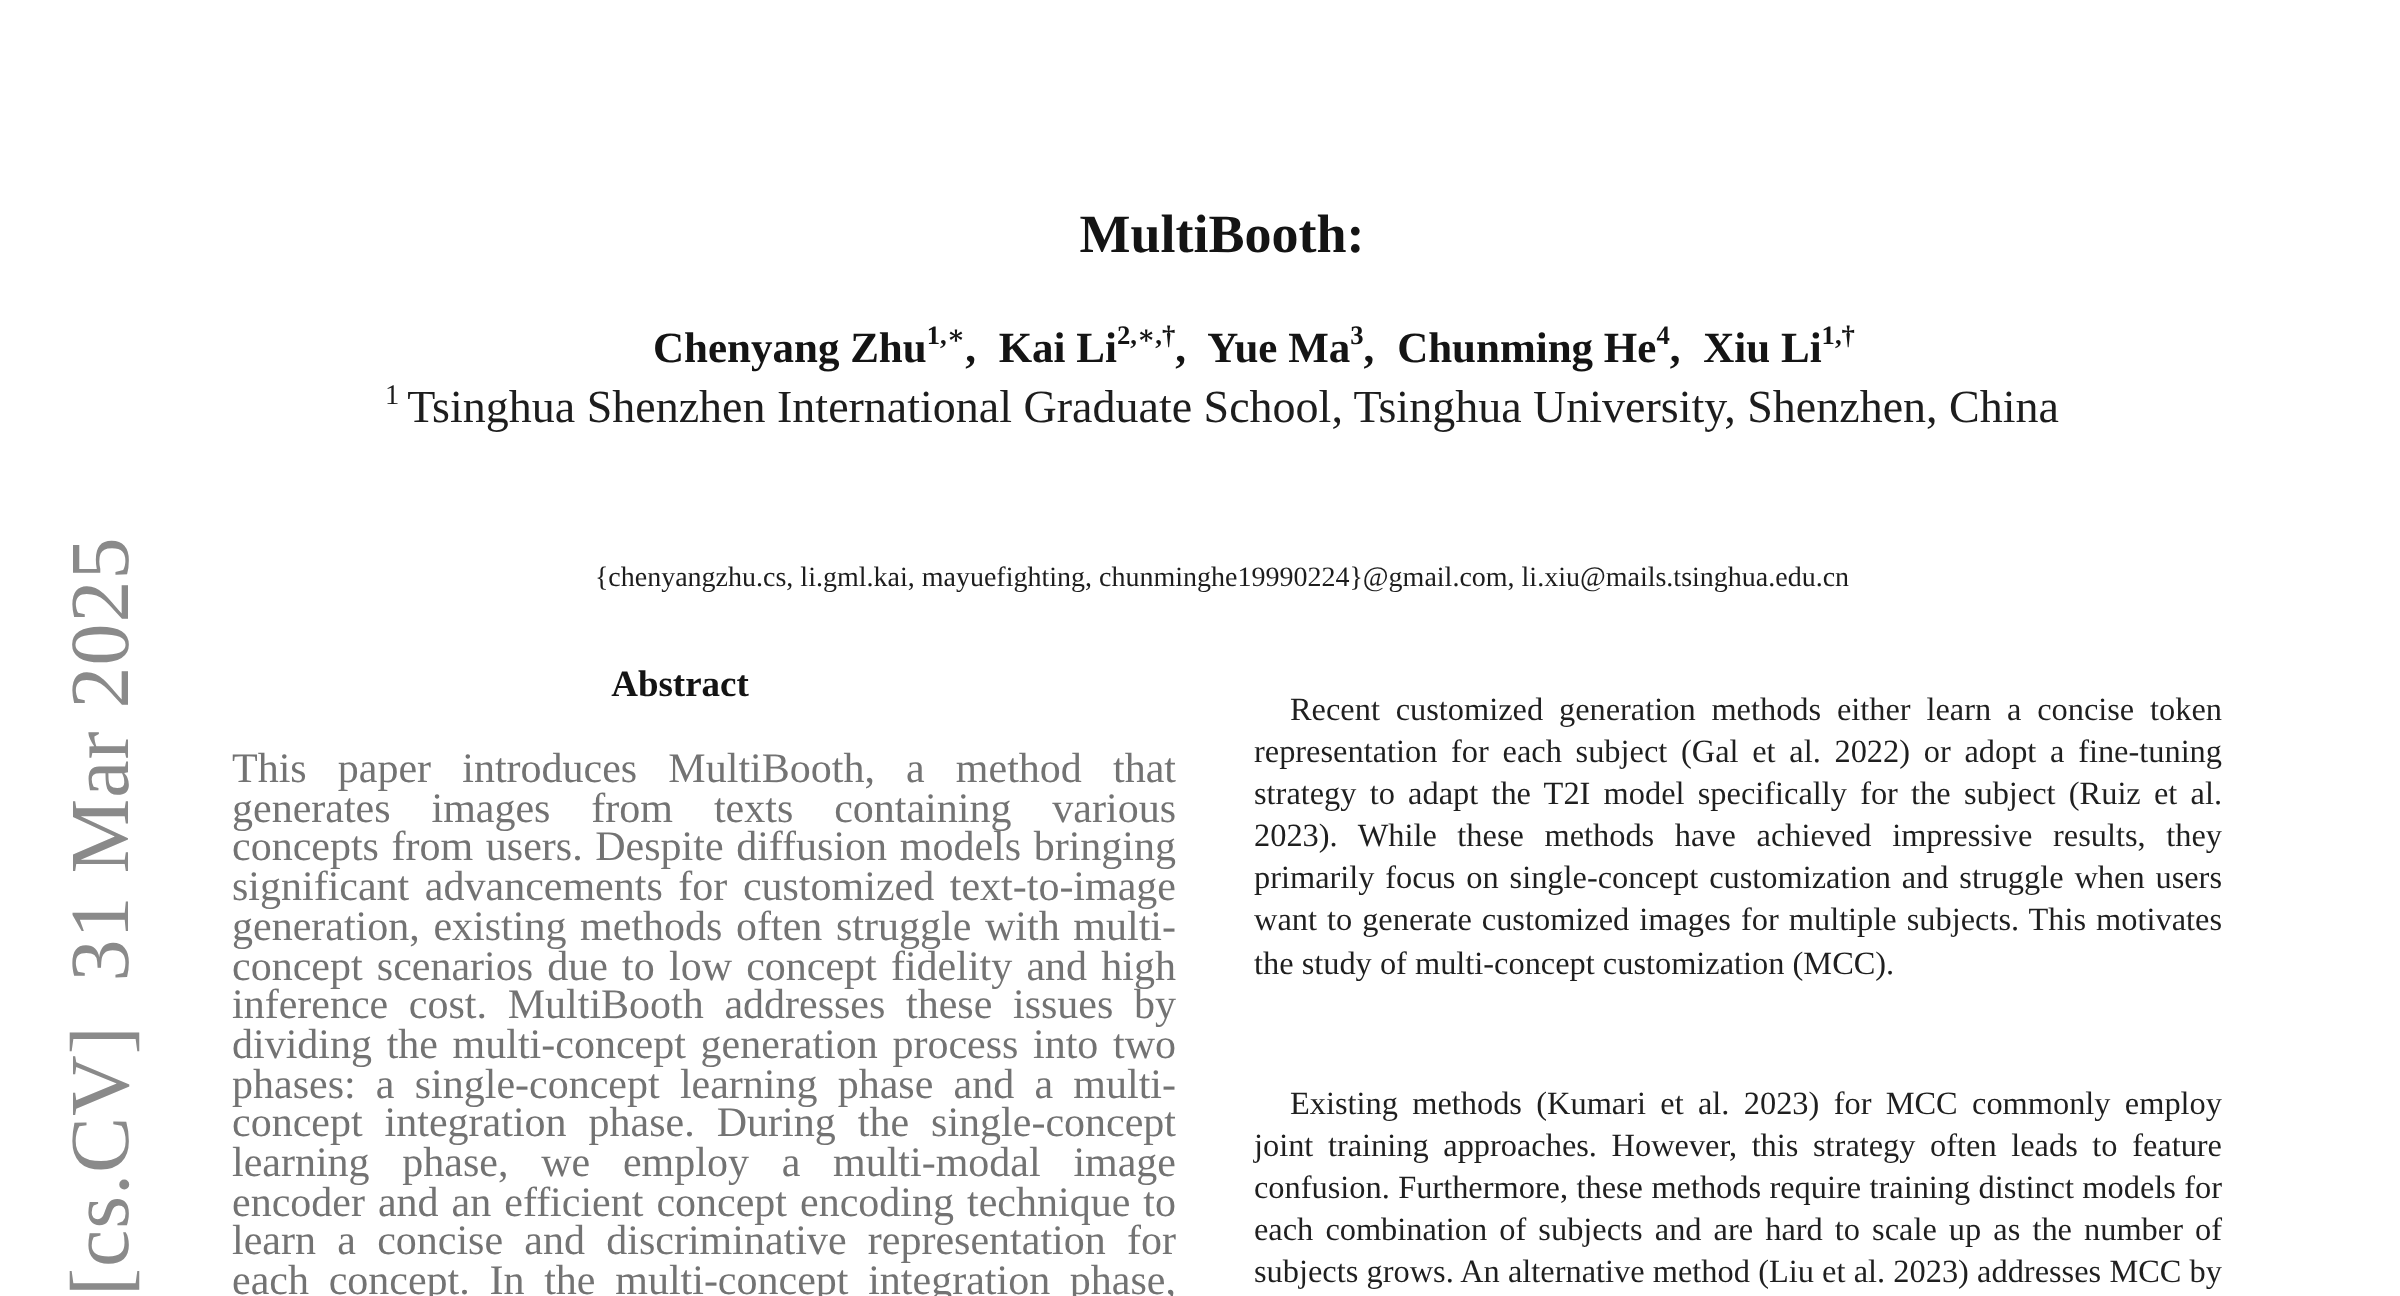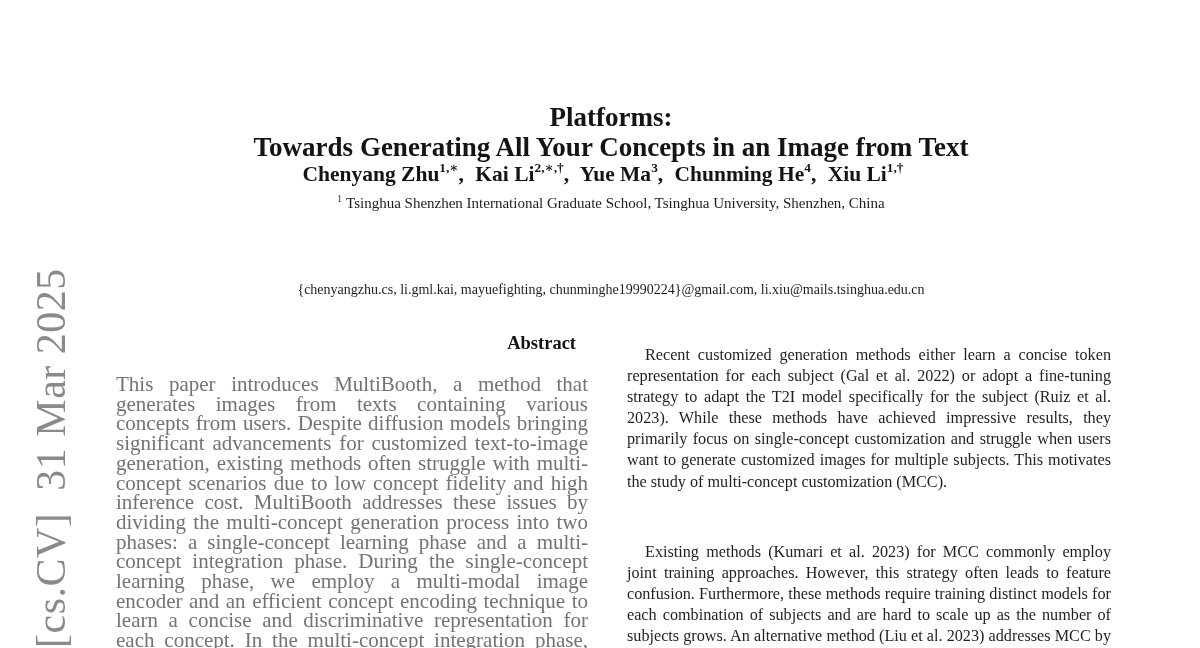--- a/index.html
+++ b/index.html
@@ -34,21 +34,21 @@
     width: 978px;
     text-align: center;
     font-weight: bold;
     font-size: 27px;
     line-height: 30px;
     color: #141414;
   }
   .title-line { display: block; }
   .authors {
     position: absolute;
-    left: 114px;
+    left: 138px;
     top: 160px;
     width: 978px;
     text-align: center;
     font-weight: bold;
     font-size: 21.5px;
     line-height: 28px;
     color: #141414;
   }
   .author { white-space: nowrap; }
   .author:not(:last-child) { margin-right: 0.28em; }
@@ -60,21 +60,21 @@
     vertical-align: super;
     line-height: 0;
   }
   .author sup.auth-sup { font-weight: bold; }
   .affiliations {
     position: absolute;
     left: 122px;
     top: 193px;
     width: 978px;
     text-align: center;
-    font-size: 15px;
+    font-size: 23px;
     line-height: 21px;
     color: #1d1d1d;
   }
   .affil { display: block; white-space: nowrap; }
   .affil sup.affil-sup { margin-right: 4px; }
   .emails {
     position: absolute;
     left: 100px;
     top: 279px;
     width: 1022px;
@@ -82,21 +82,21 @@
     font-size: 14px;
     line-height: 21px;
     white-space: nowrap;
     color: #1d1d1d;
   }
   .abstract-heading {
     position: absolute;
     left: 104px;
     top: 333px;
     width: 472px;
-    text-align: right;
+    text-align: center;
     font-weight: bold;
     font-size: 18.5px;
     margin: 0;
     color: #141414;
   }
   .abstract-text {
     position: absolute;
     left: 116px;
     top: 375px;
     width: 472px;
@@ -121,22 +121,21 @@
   .intro-par.p2 { top: 531px; }
 </style>
 </head>
 <body>
 
 <div>
 
   <div class="watermark">[cs.CV]  31 Mar 2025</div>
 
   <h1 class="title-block">
-    <span class="title-line">Platforms:</span>
-    <span class="title-line">Towards Generating All Your Concepts in an Image from Text</span>
+    <span class="title-line">MultiBooth:</span>
   </h1>
 
   <div class="authors">
     <span class="author"><span>Chenyang Zhu</span><sup class="auth-sup">1,∗</sup><span>,</span></span>
     <span class="author"><span>Kai Li</span><sup class="auth-sup">2,∗,†</sup><span>,</span></span>
     <span class="author"><span>Yue Ma</span><sup class="auth-sup">3</sup><span>,</span></span>
     <span class="author"><span>Chunming He</span><sup class="auth-sup">4</sup><span>,</span></span>
     <span class="author"><span>Xiu Li</span><sup class="auth-sup">1,†</sup><span></span></span>
   </div>
 

